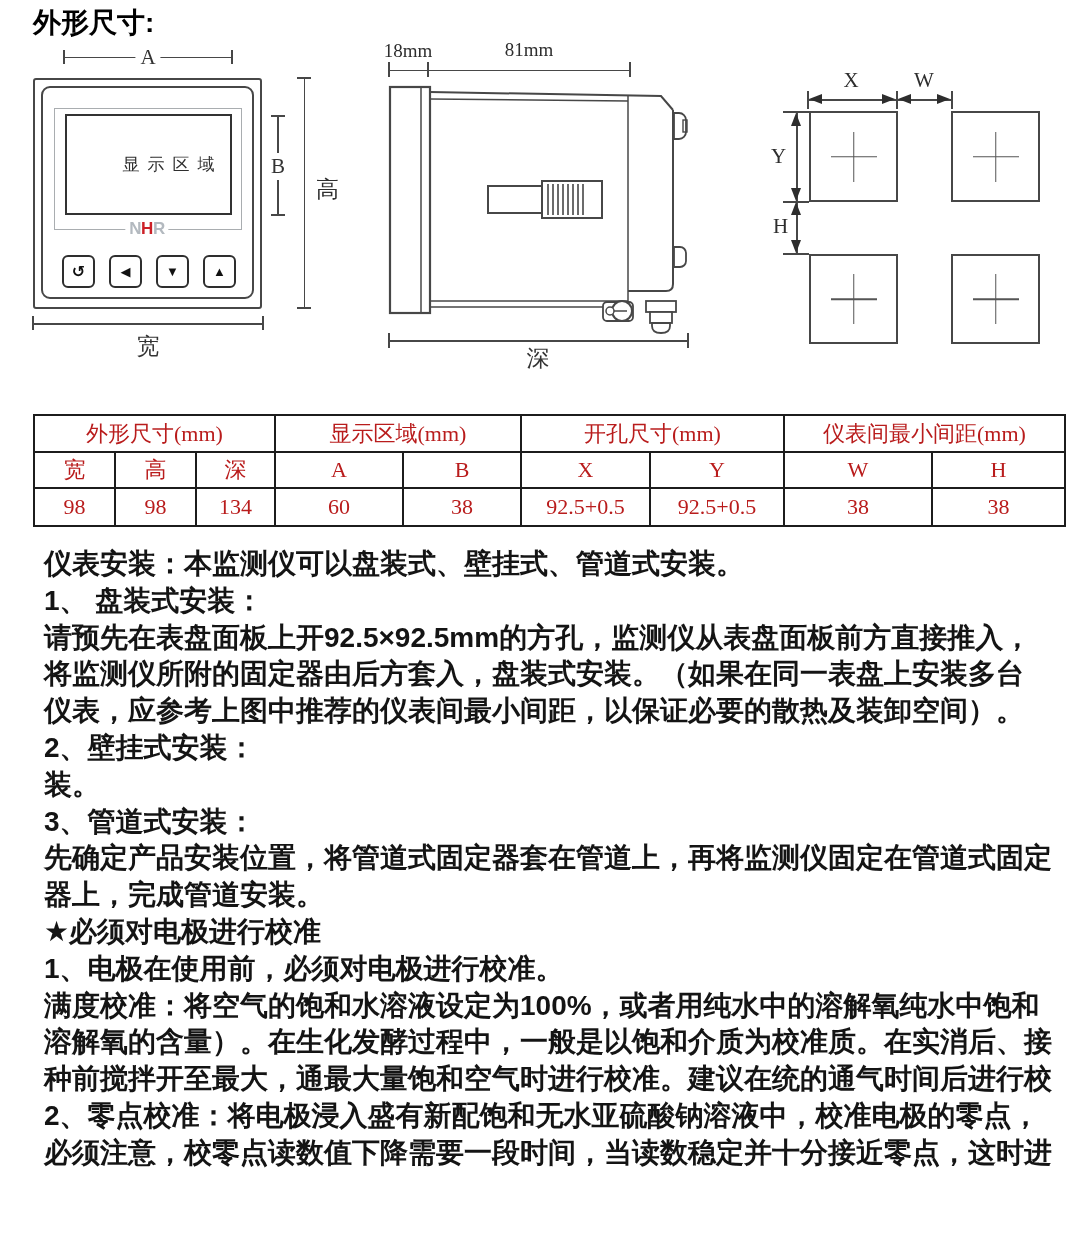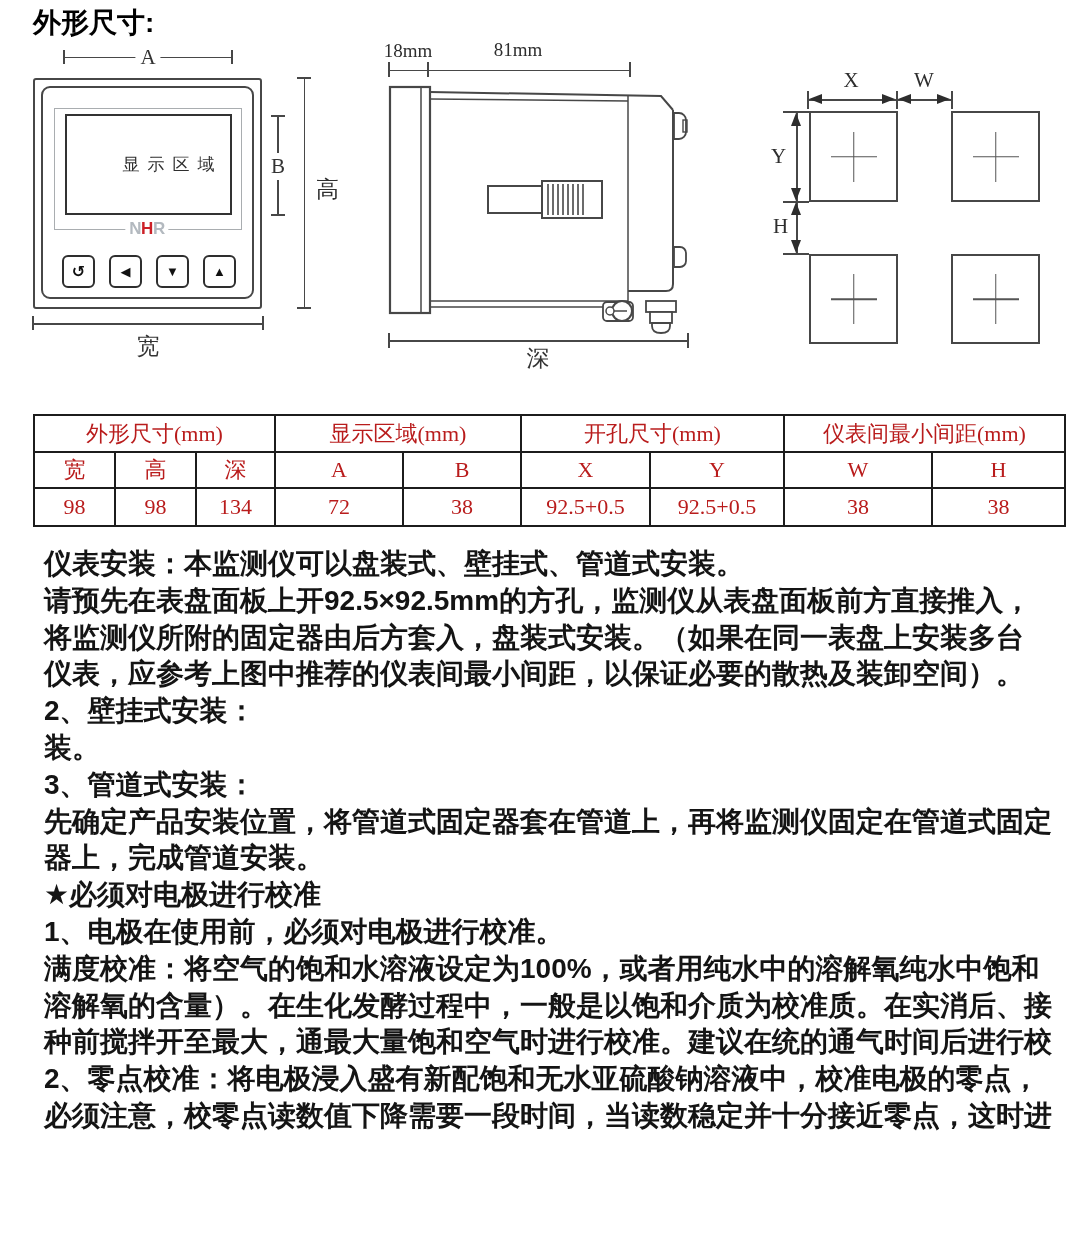--- a/index.html
+++ b/index.html
@@ -88,21 +88,21 @@
     <div class="glab" style="left:316px;top:178px;font-size:23px;">高</div>
 
     <div class="vl" style="left:32px;top:316px;height:14px;"></div>
     <div class="vl" style="left:262px;top:316px;height:14px;"></div>
     <div class="hl" style="left:32px;top:323px;width:231px;"></div>
     <div class="dimlab" style="left:148px;top:334px;font-size:23px;">宽</div>
   </div>
 
   <div>
     <div class="glab" style="left:408px;top:41px;transform:translateX(-50%);font-size:19px;">18mm</div>
-    <div class="glab" style="left:518px;top:40px;transform:translateX(-50%);font-size:19px;">81mm</div>
+    <div class="glab" style="left:529px;top:40px;transform:translateX(-50%);font-size:19px;">81mm</div>
     <div class="vl" style="left:388px;top:62px;height:15px;"></div>
     <div class="vl" style="left:427px;top:62px;height:15px;"></div>
     <div class="vl" style="left:629px;top:62px;height:15px;"></div>
     <div class="hl" style="left:388px;top:69.5px;width:242px;"></div>
 
     <svg class="abs" style="left:380px;top:80px;" width="320" height="258" viewBox="0 0 320 258" fill="none" stroke="#474747" stroke-width="2">
 
       <rect x="10" y="7" width="40" height="226" stroke-width="2.2"></rect>
       <path d="M41,7 V233" stroke-width="1.5"></path>
 
@@ -208,32 +208,33 @@
       <td>B</td>
       <td>X</td>
       <td>Y</td>
       <td>W</td>
       <td>H</td>
     </tr>
     <tr style="height:38px;">
       <td>98</td>
       <td>98</td>
       <td>134</td>
-      <td>72</td>
+      <td>60</td>
       <td>38</td>
       <td>92.5+0.5</td>
       <td>92.5+0.5</td>
       <td>38</td>
       <td>38</td>
     </tr>
   </tbody>
     </table>
 
   <div id="instructions">
     <div>仪表安装：本监测仪可以盘装式、壁挂式、管道式安装。</div>
+    <div>1、 盘装式安装：</div>
     <div>请预先在表盘面板上开92.5×92.5mm的方孔，监测仪从表盘面板前方直接推入，</div>
     <div>将监测仪所附的固定器由后方套入，盘装式安装。（如果在同一表盘上安装多台</div>
     <div>仪表，应参考上图中推荐的仪表间最小间距，以保证必要的散热及装卸空间）。</div>
     <div>2、壁挂式安装：</div>
     <div>装。</div>
     <div>3、管道式安装：</div>
     <div>先确定产品安装位置，将管道式固定器套在管道上，再将监测仪固定在管道式固定</div>
     <div>器上，完成管道安装。</div>
     <div>★必须对电极进行校准</div>
     <div>1、电极在使用前，必须对电极进行校准。</div>

